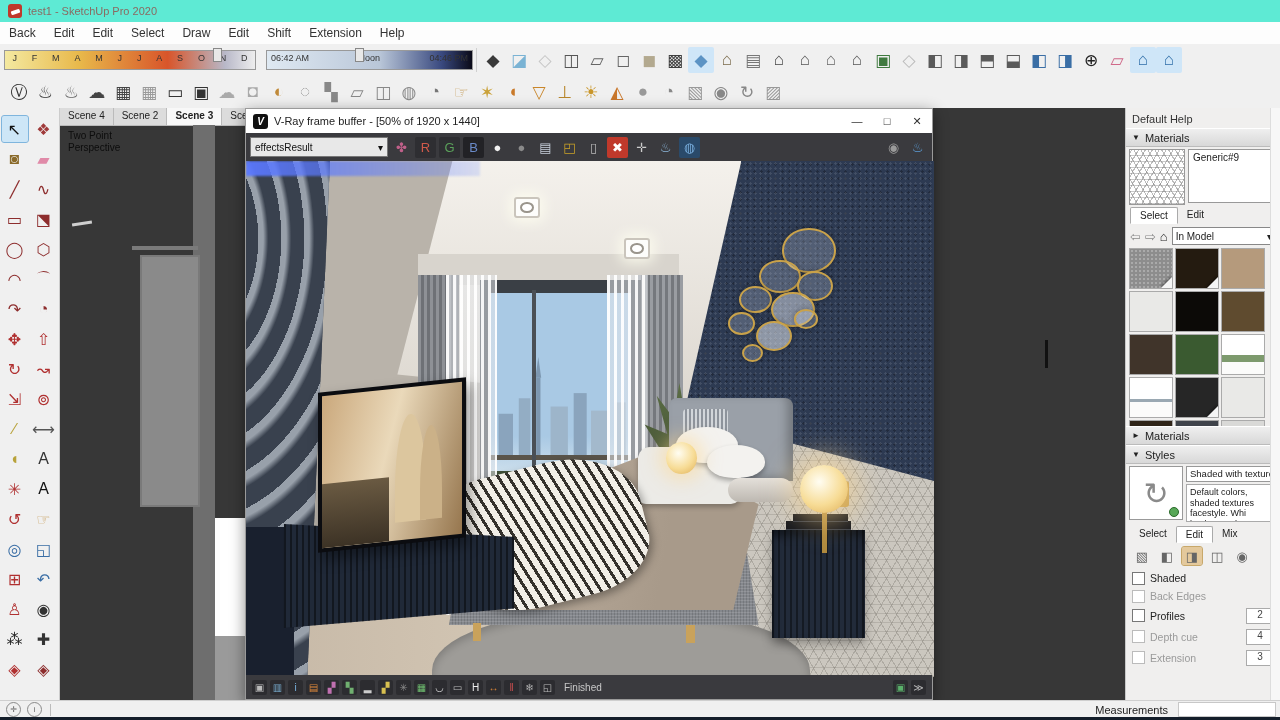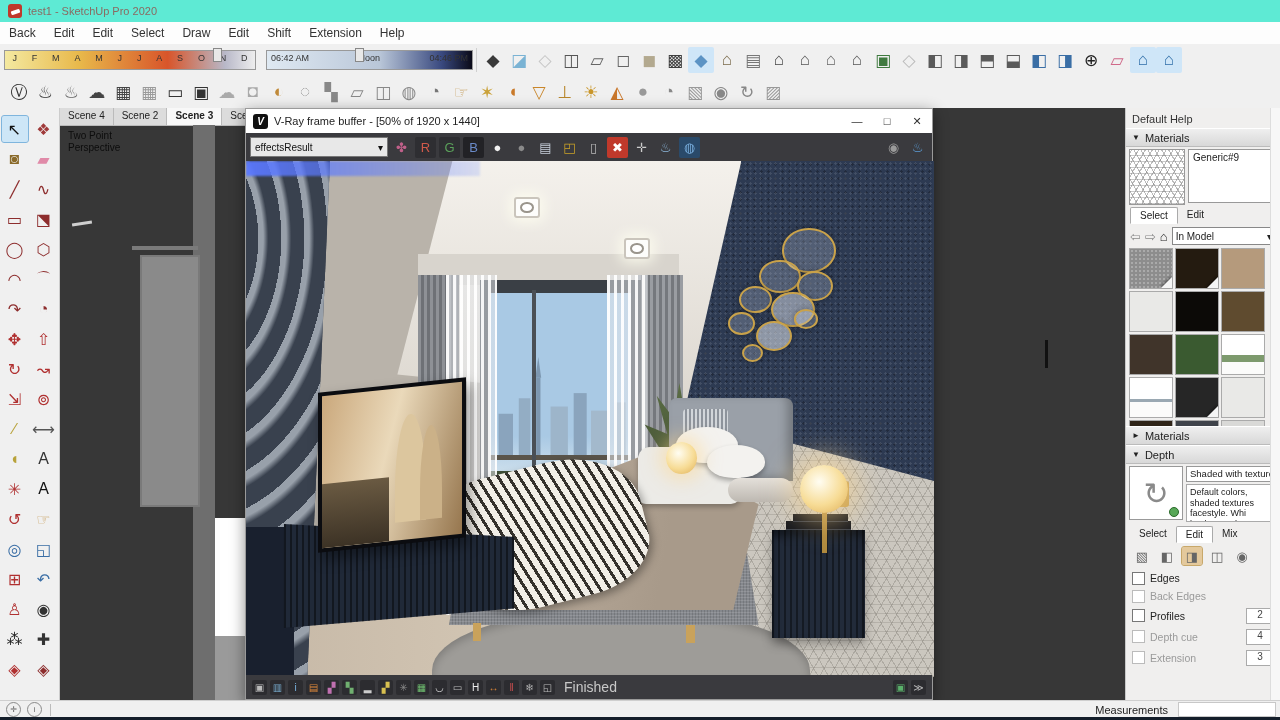--- a/index.html
+++ b/index.html
@@ -46,21 +46,21 @@
   #vfb-logo{width:15px;height:15px;margin:0 6px 0 7px;background:#111;border-radius:3px;color:#fff;font-size:10px;font-weight:bold;display:flex;align-items:center;justify-content:center;font-style:italic;}
   #vfb-title{font-size:11px;color:#222;}
   #vfb-controls{margin-left:auto;display:flex;}
   .vfb-ctl{width:30px;height:24px;display:flex;align-items:center;justify-content:center;font-size:11px;color:#333;}
   #vfb-toolbar{position:absolute;left:0;top:24px;width:100%;height:28px;background:#3a3a3e;display:flex;align-items:center;padding:0 4px;box-sizing:border-box;gap:3px;}
   #channel-select{width:128px;height:18px;background:#e8e8e8;border:1px solid #777;font-size:10px;color:#111;display:flex;align-items:center;padding:0 4px;justify-content:space-between;}
   .vti{width:21px;height:21px;display:flex;align-items:center;justify-content:center;font-size:13px;border-radius:2px;}
   #vfb-content{position:absolute;left:0;top:52px;width:688px;height:516px;background:#101010;}
   #vfb-status{position:absolute;left:0;bottom:0;width:100%;height:24px;background:#3a3a3e;display:flex;align-items:center;padding:0 6px;box-sizing:border-box;gap:3px;}
   .vbi{width:15px;height:15px;display:flex;align-items:center;justify-content:center;font-size:10px;border-radius:2px;background:#2c2c30;}
-  #vfb-finished{font-size:14px;color:#c8c8c8;margin-left:6px;}
+  #vfb-finished{font-size:10px;color:#c8c8c8;margin-left:6px;}
   
   #render{position:absolute;left:0;top:0;width:688px;height:516px;overflow:hidden;background:#b9b3aa;}
   #r-ceiling{left:22%;top:0;width:50%;height:47%;background:linear-gradient(180deg,#f4f1ec,#ddd8d0);clip-path:polygon(16% 0,100% 0,84% 100%,0 88%);}
   #r-navy{left:54%;top:0;width:46%;height:62%;background:#2d3a52;clip-path:polygon(26% 0,100% 0,100% 100%,8% 76%);
      background-image:radial-gradient(rgba(255,255,255,.10) 1px,transparent 1.3px),radial-gradient(rgba(0,0,0,.25) 1px,transparent 1.4px);background-size:5px 5px,7px 7px;}
   #r-wainscot{left:56%;top:40%;width:44%;height:60%;background:#cbc7bf;
      background-image:repeating-linear-gradient(60deg,rgba(140,136,128,.45) 0 1px,transparent 1px 9px),repeating-linear-gradient(-60deg,rgba(140,136,128,.45) 0 1px,transparent 1px 9px),repeating-linear-gradient(0deg,rgba(140,136,128,.35) 0 1px,transparent 1px 9px);
      clip-path:polygon(6% 7%,100% 28%,100% 100%,0 100%,0 10%);}
   #r-wavy{left:0;top:0;width:33%;height:100%;background-color:#333b48;
      background-image:repeating-radial-gradient(140% 95% at -25% 15%,#98a0aa 0 5px,#39414e 10px 23px);
@@ -693,21 +693,21 @@
 
     </div>
 
     <div class="sect-hdr">
       <span style="font-size:8px">►</span>
       <span>Materials</span>
     </div>
 
     <div class="sect-hdr">
       <span style="font-size:8px">▼</span>
-      <span>Depth</span>
+      <span>Styles</span>
     </div>
     <div style="position:relative;height:62px">
       <div id="style-thumb">
           <span>↻</span>
           <i></i>
         </div>
       <div id="style-namebox">Shaded with textures1</div>
       <div id="style-desc">Default colors, shaded textures facestyle. Whi background.</div>
     </div>
     <div class="mini-tabs">
@@ -728,21 +728,21 @@
         <span class="esi hl">◨</span>
 
         <span class="esi">◫</span>
 
         <span class="esi">◉</span>
 
     </div>
 
       <div class="cbrow">
         <span class="cb"></span>
-        <span>Edges</span>
+        <span>Shaded</span>
 
       </div>
 
       <div class="cbrow disabled">
         <span class="cb"></span>
         <span>Back Edges</span>
 
       </div>
 
       <div class="cbrow">

